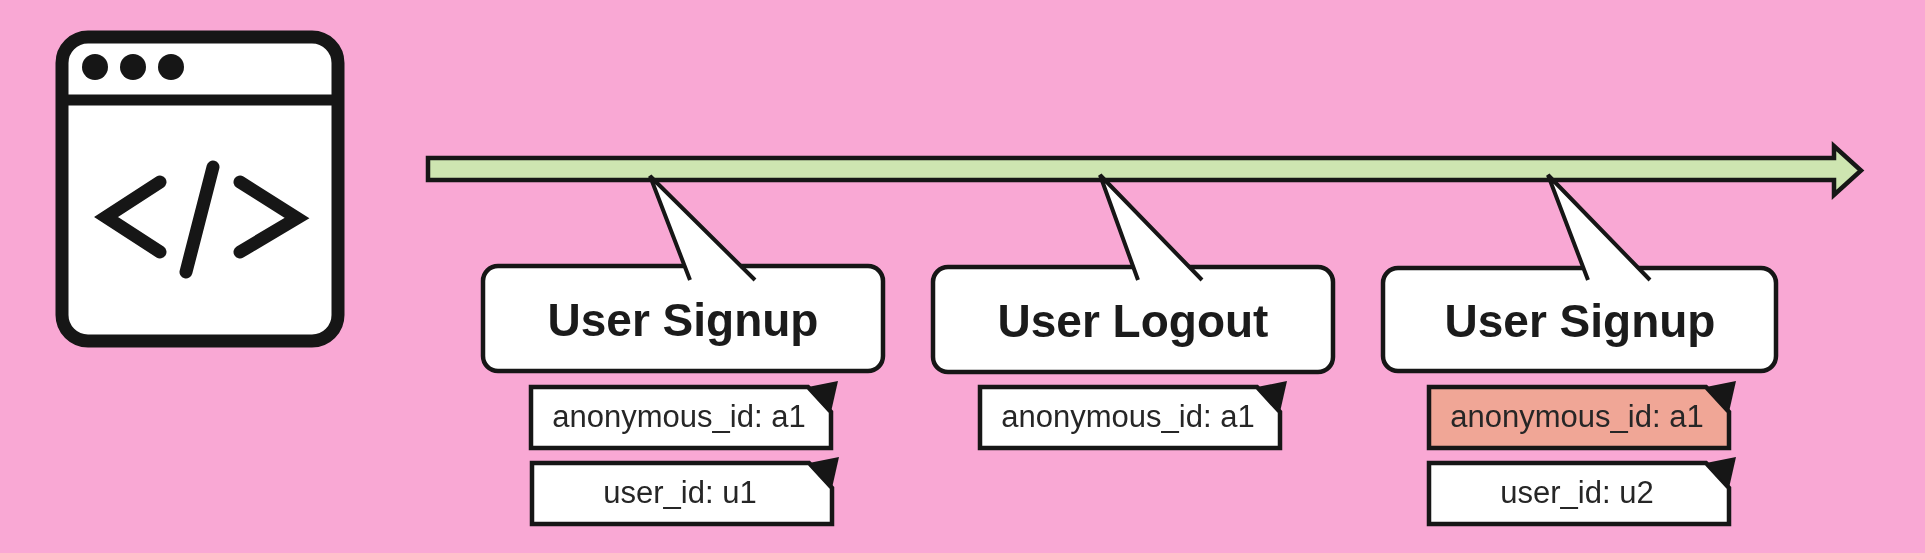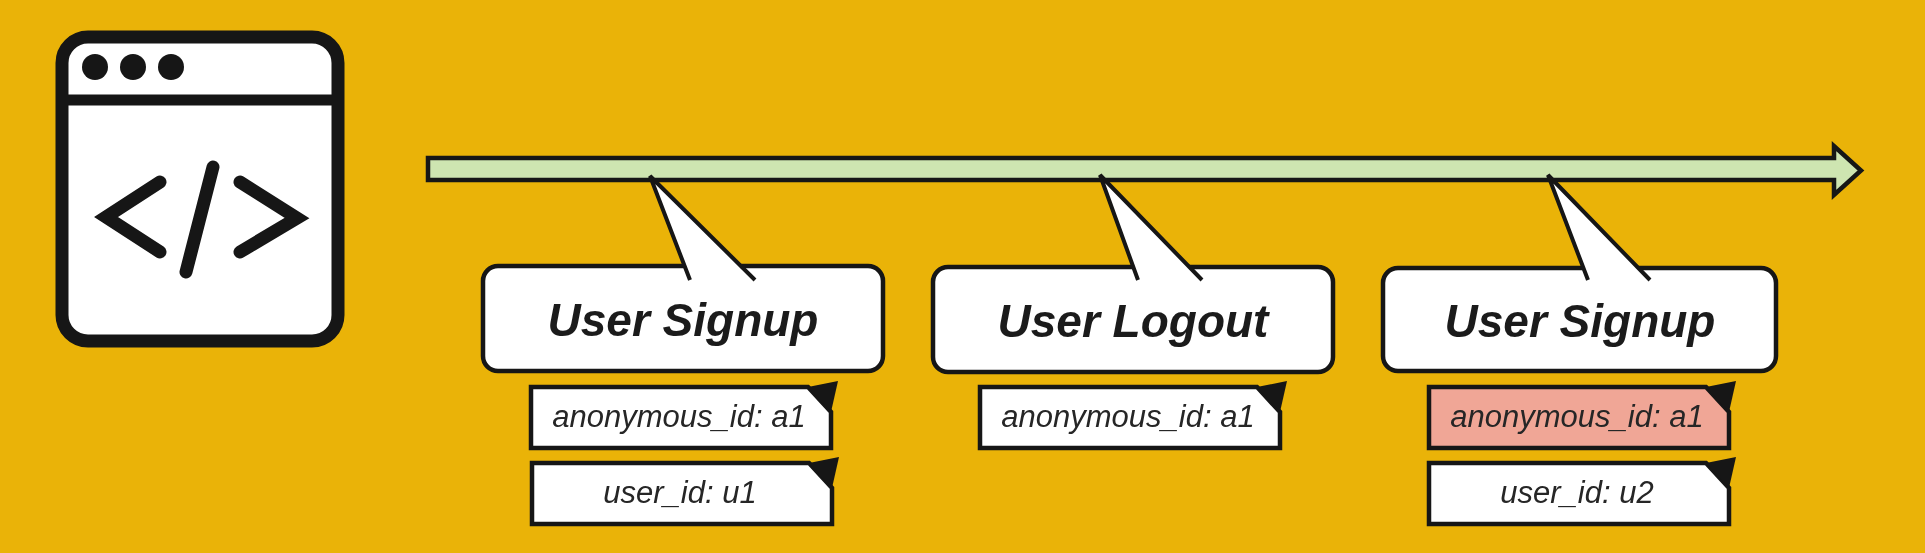--- a/index.html
+++ b/index.html
@@ -7,22 +7,21 @@
     padding: 0;
     background: #ffffff;
     width: 1925px;
     height: 553px;
     overflow: hidden;
   }
   .canvas {
     position: relative;
     width: 1925px;
     height: 553px;
-    background: #eab308;
-    font-style: italic;
+    background: #f9a8d4;
   }
   svg { display: block; }
   .ln { stroke: #161616; }
   .shape-fill { fill: #ffffff; }
   .event-title {
     font-family: "Liberation Sans", sans-serif;
     font-weight: bold;
     font-size: 46px;
     fill: #1b1b1b;
   }

